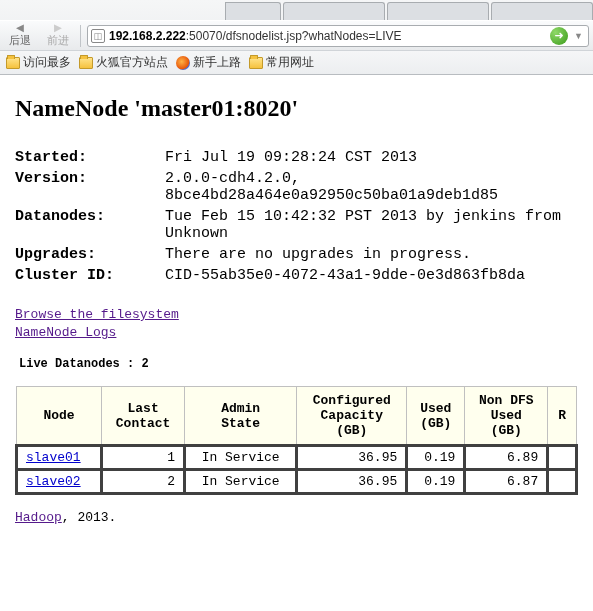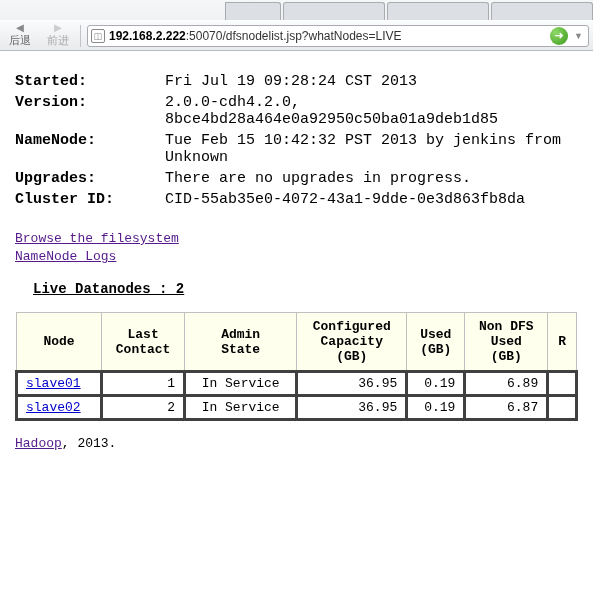--- a/index.html
+++ b/index.html
@@ -33,21 +33,21 @@
   h1 { font-family: "SimSun", serif; font-size: 24px; font-weight: bold; margin: 0 0 25px 0; color: #000; }
   
   .info-table { border-collapse: collapse; font-size: 15px; }
   .info-table td { padding: 2px 0; vertical-align: top; }
   .info-table td.label { font-weight: bold; width: 150px; font-family: "Courier New", monospace; }
   .info-table td.value { font-family: "Courier New", monospace; }
   
   .links { margin: 20px 0 15px 0; }
   .links a { color: #551a8b; text-decoration: underline; font-family: "Courier New", monospace; font-size: 13px; display: block; line-height: 1.4; }
   
-  .section-title { font-weight: bold; font-size: 14px; margin: 8px 0 15px 18px; font-family: "Courier New", monospace; text-decoration: underline; }
+  .section-title { font-weight: bold; font-size: 12px; margin: 8px 0 15px 4px; font-family: "Courier New", monospace; }
   
   .dn-table { border-collapse: collapse; font-size: 13px; width: 100%; }
   .dn-table th { background: #ffffee; border: 1px solid #c0c0c0; padding: 6px 8px; font-family: "Courier New", monospace; font-weight: bold; text-align: center; vertical-align: middle; }
   .dn-table td { border: 3px solid #404040; padding: 3px 8px; font-family: "Courier New", monospace; text-align: right; }
   .dn-table td.node { text-align: left; }
   .dn-table td.node a { color: #0000cc; text-decoration: underline; }
   .dn-table td.state { text-align: center; }
   
   .footer { margin-top: 15px; font-family: "Courier New", monospace; font-size: 13px; }
   .footer a { color: #551a8b; text-decoration: underline; }
@@ -74,36 +74,55 @@
     <div class="vsep"></div>
     <div class="url-bar">
       <span class="url-icon">◫</span>
       <span class="url-text">
         <span class="url-bold">192.168.2.222</span><span>:50070/dfsnodelist.jsp?whatNodes=LIVE</span>
       </span>
       <span class="go-btn">➜</span>
       <span class="dd">▼</span>
     </div>
   </div>
+  <div class="bookmark-row">
+    <div class="bm-item">
+      <span class="bm-icon"></span>
+      <span>访问最多</span>
+    </div>
+    <div class="bm-item">
+      <span class="bm-icon"></span>
+      <span>火狐官方站点</span>
+    </div>
+    <div class="bm-item">
+      <span class="ff-icon"></span>
+      <span>新手上路</span>
+    </div>
+    <div class="bm-item">
+      <span class="bm-icon"></span>
+      <span>常用网址</span>
+    </div>
+  </div>
 </div>
 
 <div class="content">
+  <h1><span>NameNode '</span><span>master01:8020</span><span>'</span></h1>
 
   <table class="info-table">
     <tbody>
         <tr>
       <td class="label">Started:</td>
       <td class="value">Fri Jul 19 09:28:24 CST 2013</td>
     </tr>
     <tr>
       <td class="label">Version:</td>
       <td class="value">2.0.0-cdh4.2.0, 8bce4bd28a464e0a92950c50ba01a9deb1d85</td>
     </tr>
     <tr>
-      <td class="label">NameNode:</td>
+      <td class="label">Datanodes:</td>
       <td class="value">Tue Feb 15 10:42:32 PST 2013 by jenkins from Unknown</td>
     </tr>
     <tr>
       <td class="label">Upgrades:</td>
       <td class="value">There are no upgrades in progress.</td>
     </tr>
     <tr>
       <td class="label">Cluster ID:</td>
       <td class="value">CID-55ab35e0-4072-43a1-9dde-0e3d863fb8da</td>
     </tr>

